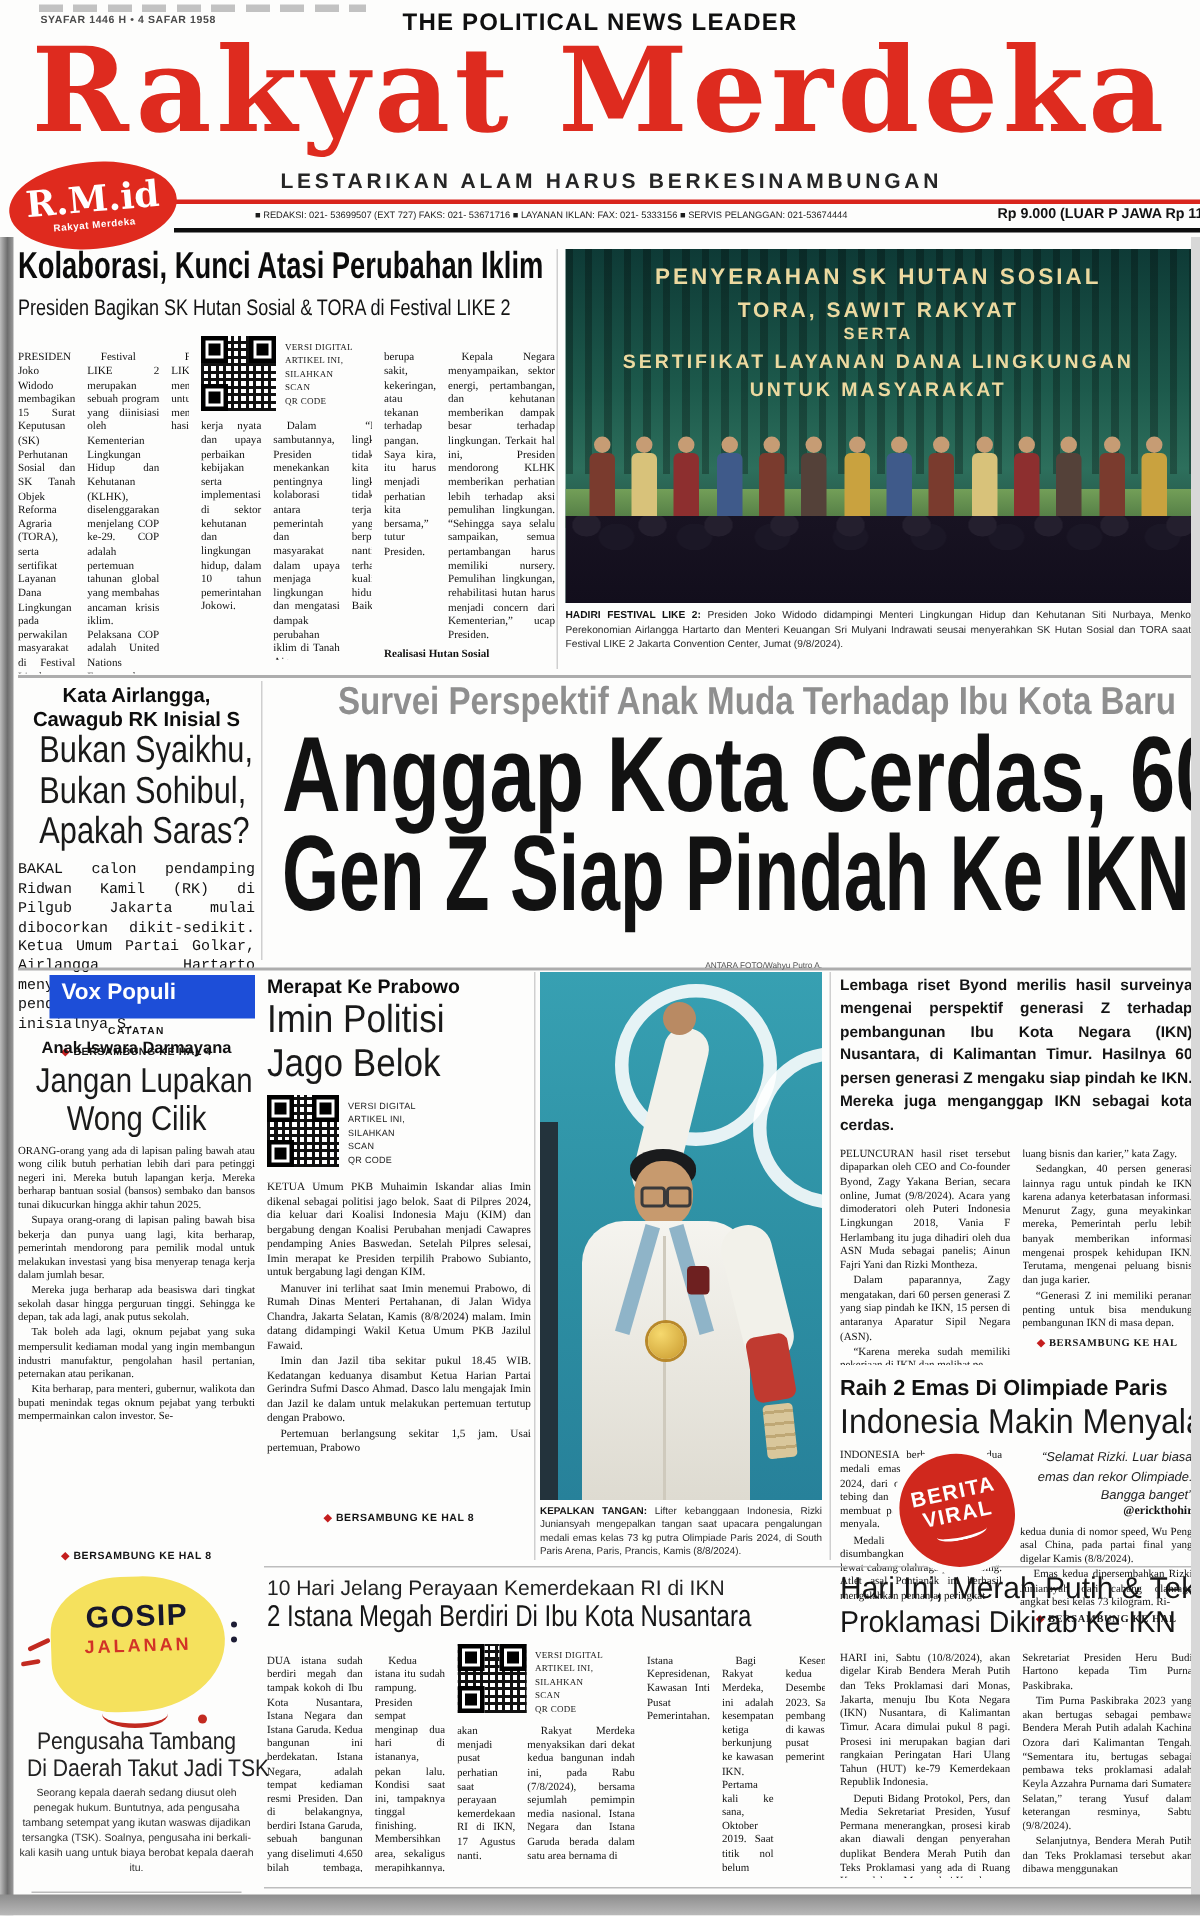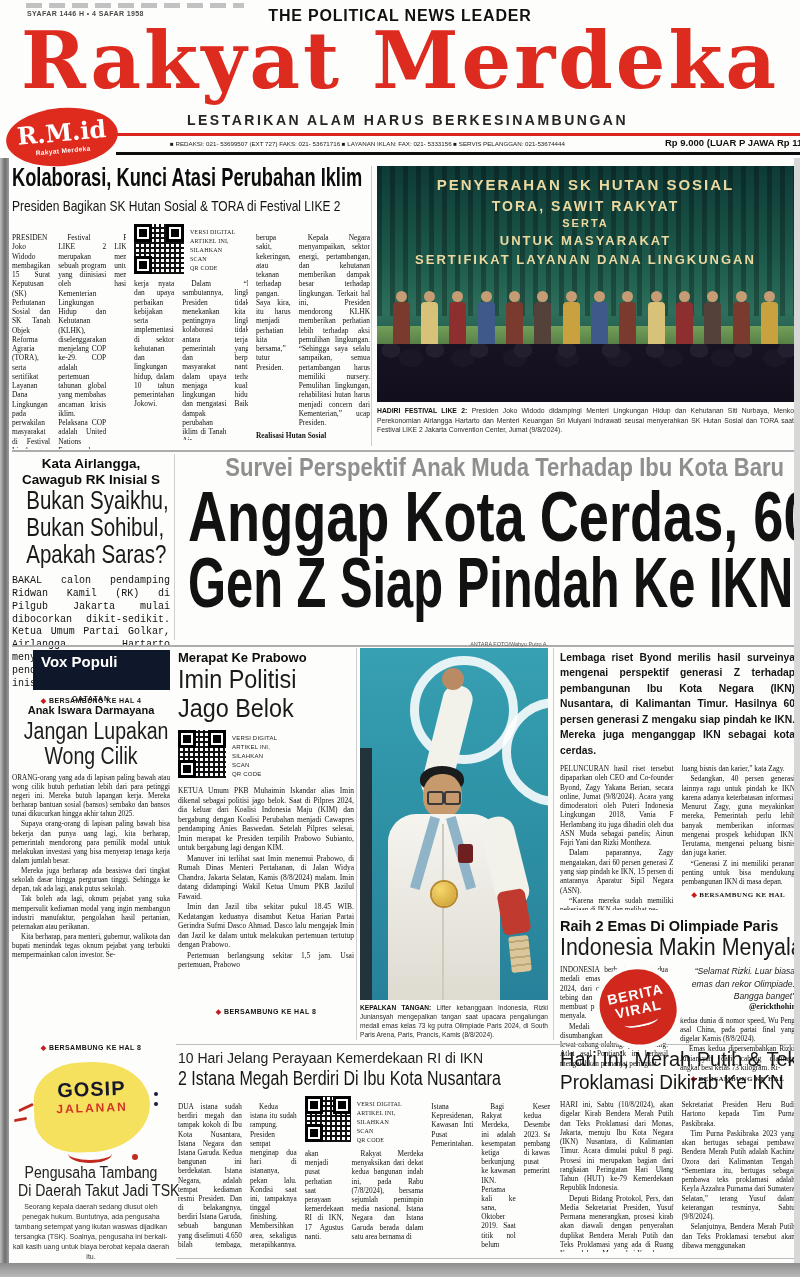--- a/index.html
+++ b/index.html
@@ -83,21 +83,21 @@
   .airl .body{margin-top:8px;font-family:Liberation Mono, monospace;font-size:10px;line-height:1.28;text-align:justify;}
   
   .bigzone{left:176px;top:452px;width:624px;overflow:hidden;height:190px;}
   .bigzone .kick{text-align:center;font-size:26px;font-weight:bold;color:#8f8f8f;
       transform:scale(.85,1);transform-origin:50% 50%;white-space:nowrap;}
   .bigzone .l1,.bigzone .l2{font-size:66px;font-weight:bold;color:#121212;line-height:1.0;margin-left:12px;}
   .bigzone .l1{transform:scale(.82,1.08);transform-origin:0 50%;}
   .bigzone .l2{transform:scale(.74,1.08);transform-origin:0 50%;}
   
   .rail{left:12px;top:650px;width:158px;}
-  .voxbox{margin-left:21px;width:129px;height:40px;background:#0f172a;color:#fff;font-weight:bold;
+  .voxbox{margin-left:21px;width:129px;height:29px;background:#1d4ed8;color:#fff;font-weight:bold;
       font-size:15px;line-height:23px;padding-left:8px;}
   .catatan{text-align:center;font-size:6.8px;font-weight:bold;letter-spacing:1px;margin-top:5px;}
   .voxauthor{text-align:center;font-size:11px;font-weight:bold;margin-top:2px;}
   .voxhl{text-align:center;margin-top:3px;}
   .voxhl div{font-size:23px;font-weight:400;color:#1b1b1b;transform:scaleX(.85);transform-origin:50% 50%;
       white-space:nowrap;line-height:1.08;}
   .voxbody{margin-top:5px;height:266px;overflow:hidden;font-family:"Liberation Serif",serif;
       font-size:7.2px;line-height:1.27;text-align:justify;}
   .gosip{position:relative;margin-top:10px;height:138px;}
   .blob{position:absolute;left:22px;top:0;width:116px;height:90px;background:#f5e15d;
@@ -238,22 +238,22 @@
       </div>
     </div>
   </div>
 
   <div class="abs photo-top">
     <div class="streaks"></div>
     <div class="banner">
         <div>PENYERAHAN SK HUTAN SOSIAL</div>
         <div>TORA, SAWIT RAKYAT</div>
         <div>SERTA</div>
+        <div>SERTIFIKAT LAYANAN DANA LINGKUNGAN</div>
         <div>UNTUK MASYARAKAT</div>
-        <div>SERTIFIKAT LAYANAN DANA LINGKUNGAN</div>
       </div>
     <div class="floor"></div>
     <div class="people">
       <i class="person"></i>
         <i class="person"></i>
         <i class="person"></i>
         <i class="person"></i>
         <i class="person"></i>
       <i class="person"></i>
         <i class="person"></i>

